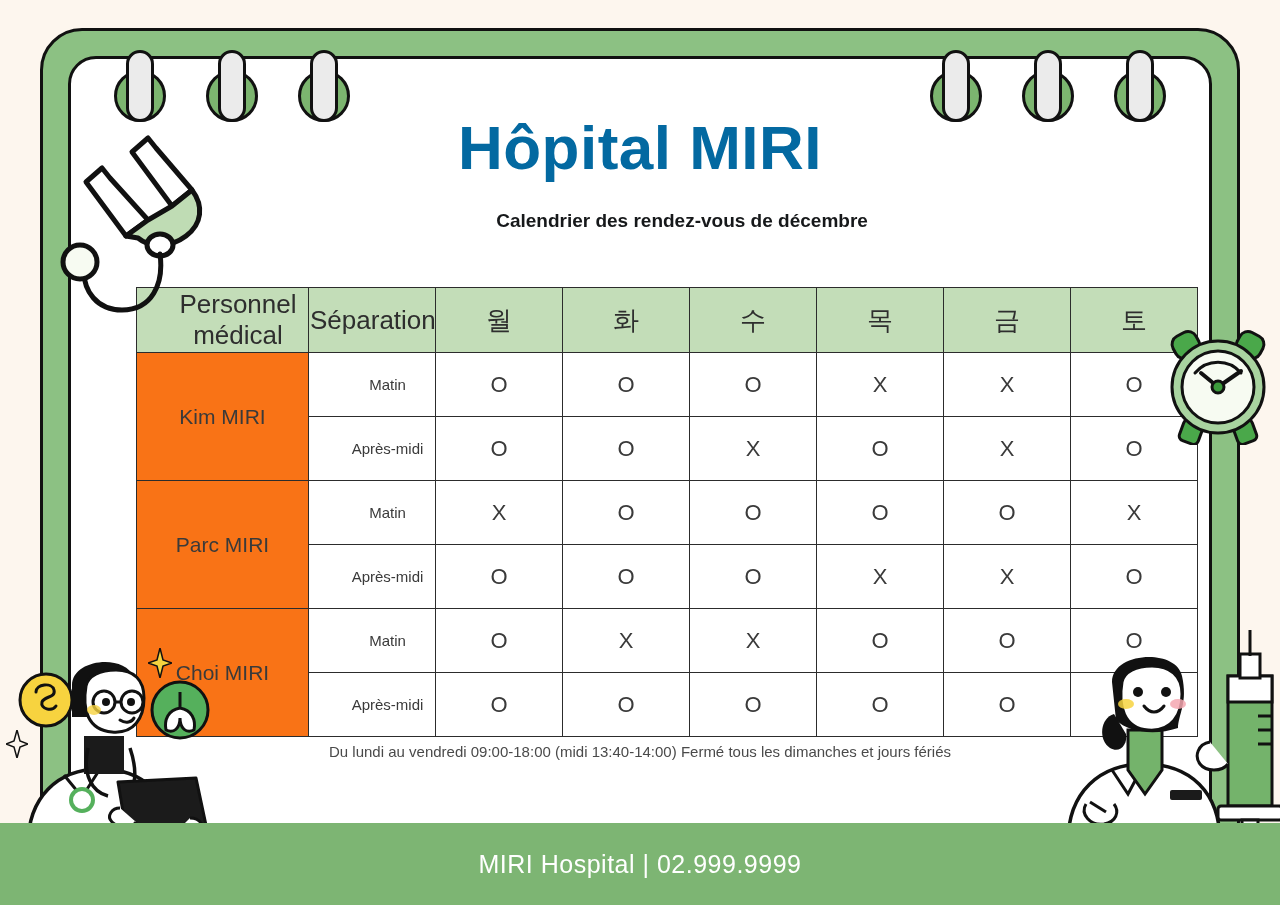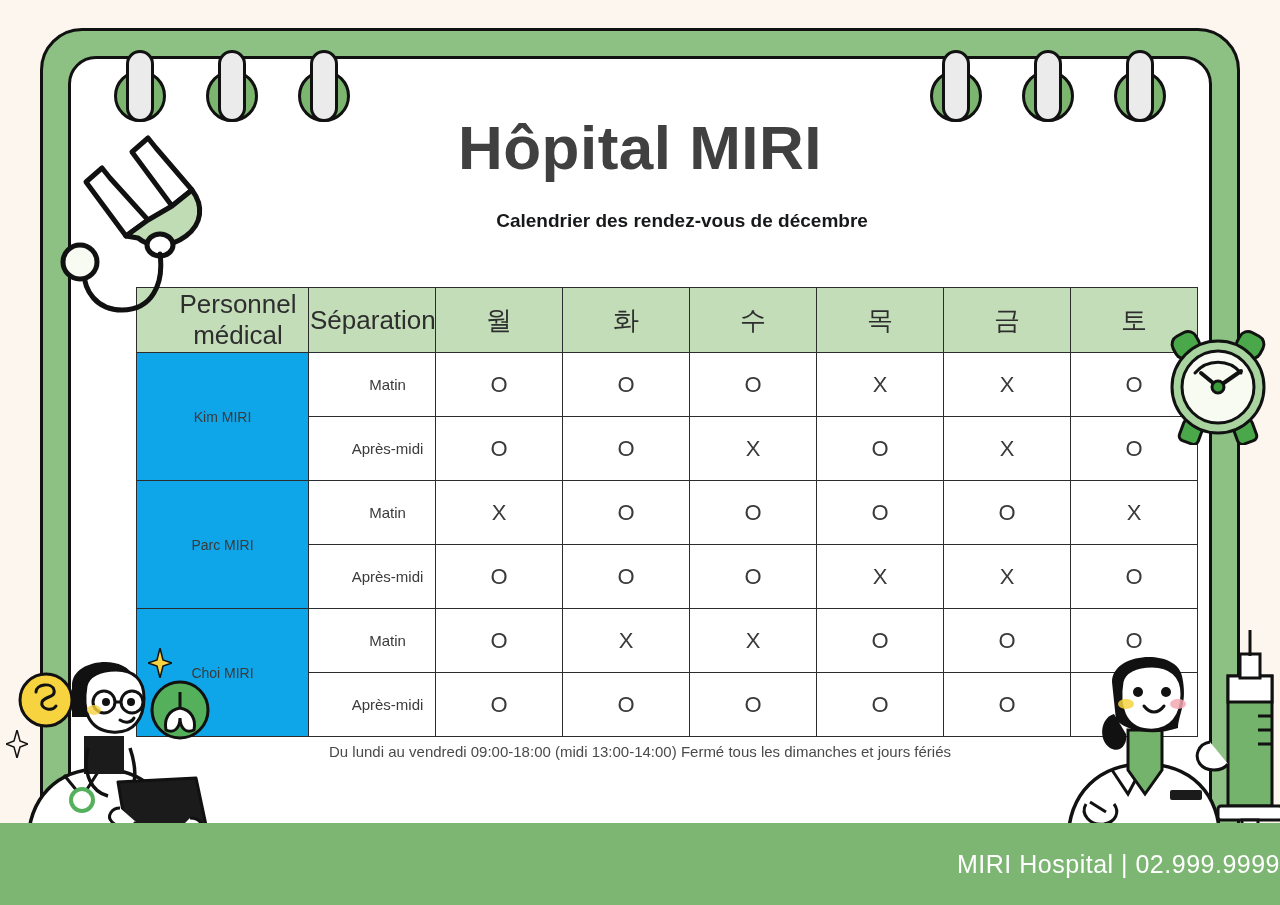--- a/index.html
+++ b/index.html
@@ -67,21 +67,21 @@
 
   
   #title {
     position: absolute;
     top: 112px;
     left: 0;
     width: 1280px;
     text-align: center;
     font-size: 62px;
     font-weight: bold;
-    color: #404040;
+    color: #0369a1;
     letter-spacing: 0.5px;
     z-index: 6;
   }
   #subtitle {
     position: absolute;
     top: 210px;
     left: 0;
     width: 1280px;
     text-align: center;
     font-size: 19px;
@@ -111,22 +111,22 @@
     background: #c3ddb8;
     height: 54px;
     font-size: 26px;
     color: #2e2e2e;
   }
   th.col-staff { width: 138px; font-size: 14px; padding-left: 32px; }
   th.col-shift { width: 124px; font-size: 26px; }
   th.col-day  { width: 124px; }
 
   td.staff-cell {
-    background: #0ea5e9;
-    font-size: 14px;
+    background: #f97316;
+    font-size: 21px;
     color: #4a4a4a;
     border-left: 1px solid #2c2c2c;
   }
   td.shift-cell {
     font-size: 15px;
     color: #333;
     height: 61px;
     padding-left: 32px;
   }
   td.mark-cell {
@@ -149,21 +149,21 @@
   
   #bottom-bar {
     position: absolute;
     left: 0;
     bottom: 0;
     width: 1280px;
     height: 82px;
     background: #7db573;
     display: flex;
     align-items: center;
-    justify-content: flex-end;
+    justify-content: center;
     z-index: 8;
   }
   #bottom-bar-text {
     color: #ffffff;
     font-size: 25px;
     letter-spacing: 0.5px;
   }
 
   .deco { position: absolute; z-index: 7; }
 </style>
@@ -345,19 +345,19 @@
         <td class="mark-cell">O</td>
         <td class="mark-cell">O</td>
         <td class="mark-cell">O</td>
         <td class="mark-cell">O</td>
         <td class="mark-cell">O</td>
         <td class="mark-cell">X</td>
       </tr>
     </tbody>
   </table>
 
-  <div id="note">Du lundi au vendredi 09:00-18:00 (midi 13:00-14:00) Fermé tous les dimanches et jours fériés</div>
+  <div id="note">Du lundi au vendredi 09:00-18:00 (midi 13:40-14:00) Fermé tous les dimanches et jours fériés</div>
 
   <div id="bottom-bar">
     <span id="bottom-bar-text">MIRI Hospital | 02.999.9999</span>
   </div>
 
 </div>
 
 </body></html>

